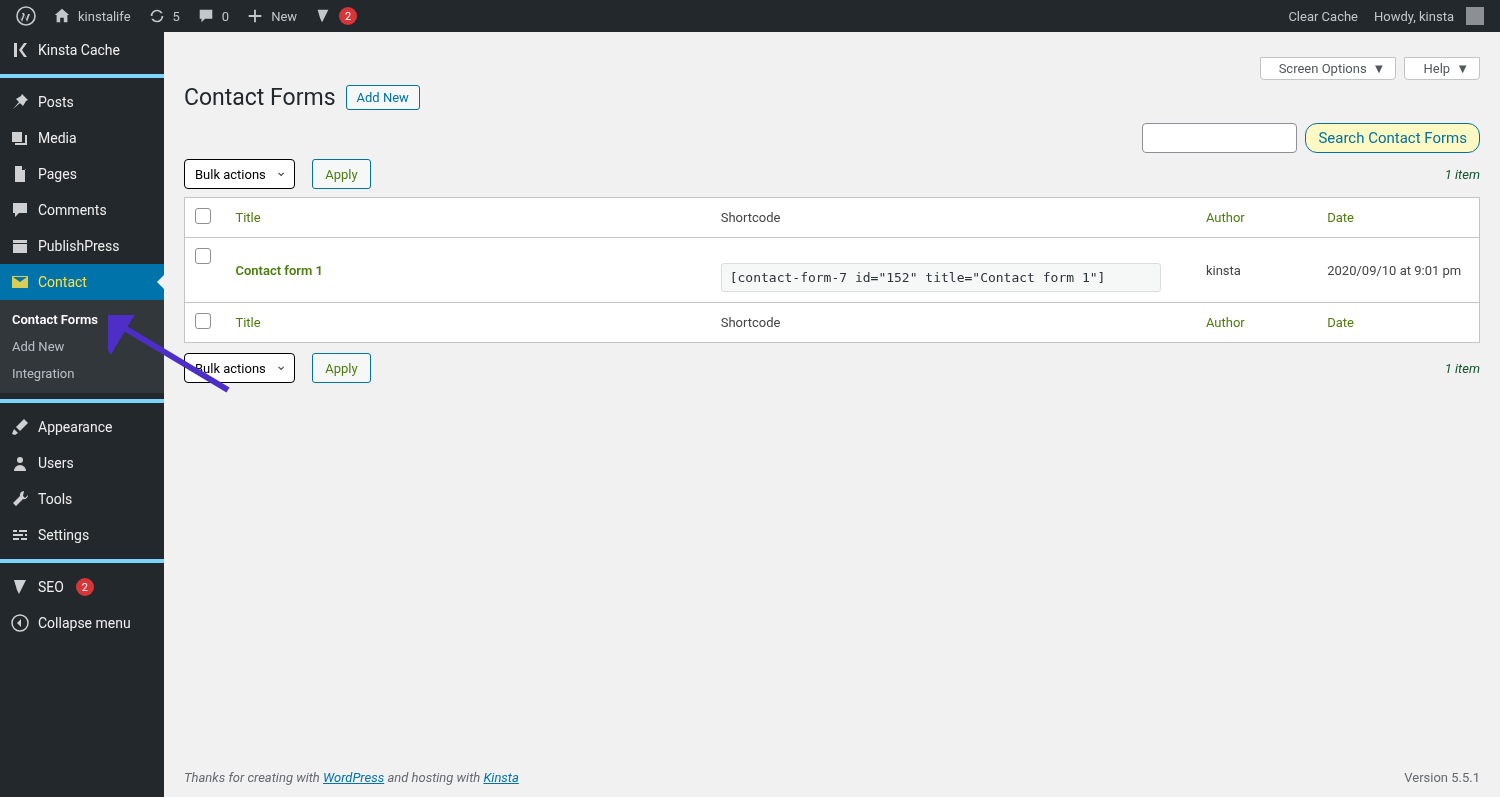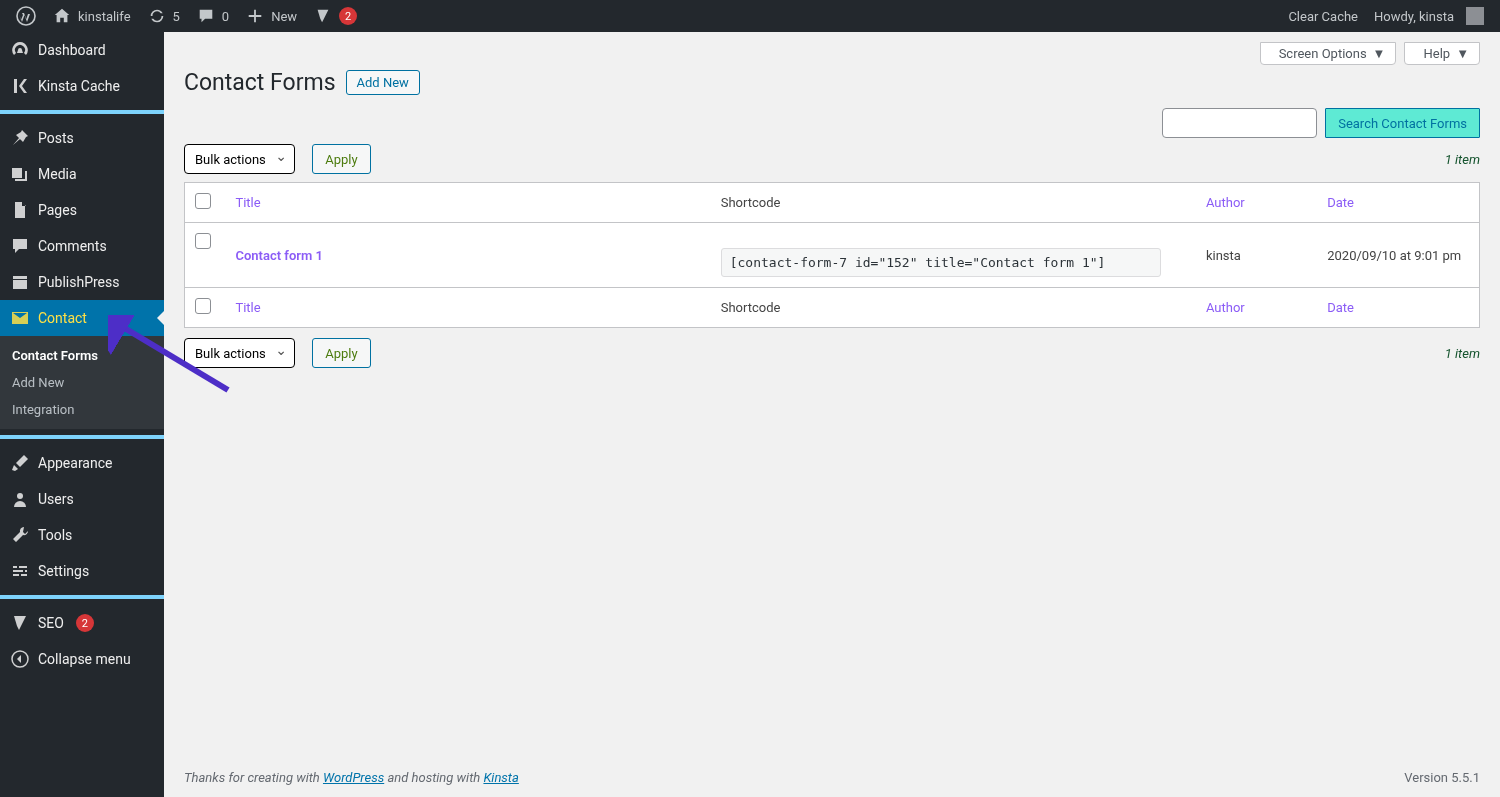--- a/index.html
+++ b/index.html
@@ -13,48 +13,48 @@
 .sidebar { position:absolute; top:32px; left:0; width:164px; height:765px; background:#23282d; color:#eee; }
 .menu-item { display:flex; align-items:center; gap:8px; padding:8px 10px; font-size:14px; color:#eee; cursor:pointer; position:relative; }
 .menu-item.sep { border-top:4px solid #7dd3fc; margin-top:6px; padding-top:14px; }
 .menu-item.current { background:#0073aa; color:#fde047; }
 .menu-item.current::after { content:""; position:absolute; right:-1px; top:50%; transform:translateY(-50%); border:8px solid transparent; border-right-color:#f1f1f1; }
 .menu-icon { width:20px; height:20px; display:flex; align-items:center; justify-content:center; opacity:.85; }
 .submenu { background:#32373c; padding:6px 0; }
 .submenu-item { padding:6px 12px; font-size:13px; color:rgba(240,246,252,.7); cursor:pointer; }
 .submenu-item.current { color:#fff; font-weight:600; }
 .menu-badge { background:#d63638; color:#fff; border-radius:9px; min-width:18px; height:18px; display:inline-flex; align-items:center; justify-content:center; font-size:11px; padding:0 5px; margin-left:4px; }
-.main { position:absolute; top:32px; left:164px; right:0; bottom:0; padding:10px 20px 0; }
+.main { position:absolute; top:32px; left:164px; right:0; bottom:0; padding:25px 20px 0; }
 .top-controls { display:flex; justify-content:flex-end; gap:8px; margin-bottom:4px; }
 .screen-btn { background:#fff; border:1px solid #c3c4c7; padding:3px 10px 3px 12px; font-size:13px; border-radius:0 0 4px 4px; cursor:pointer; display:inline-flex; align-items:center; gap:6px; color:#50575e;}
 .screen-btn::before{content:""}
 .heading-row { display:flex; align-items:center; gap:10px; margin:4px 0 12px; }
 .page-title { font-size:23px; font-weight:400; color:#23282d; }
 .add-new { border:1px solid #0071a1; color:#0071a1; background:#f6f7f7; padding:4px 10px; font-size:13px; border-radius:3px; cursor:pointer; }
 .search-row { display:flex; justify-content:flex-end; align-items:center; gap:8px; margin-bottom:6px; }
 .search-input { height:30px; width:155px; border:1px solid #8c8f94; border-radius:4px; padding:0 8px; background:#fff; }
-.search-btn { height:30px; border:1px solid #0071a1; background:#5eead4; color:#0071a1; padding:0 12px; border-radius:1px; cursor:pointer; font-size:13px; }
+.search-btn { height:30px; border:1px solid #0071a1; background:#fef9c3; color:#0071a1; padding:0 12px; border-radius:12px; cursor:pointer; font-size:15px; }
 .tablenav { display:flex; justify-content:space-between; align-items:center; margin-bottom:8px; }
 .bulk-select { height:30px; border:1px solid #000000; border-radius:4px; padding:0 28px 0 10px; background:#fff; font-size:13px; appearance:none; position:relative; }
 .select-wrap { position:relative; display:inline-block; }
 .select-wrap::after { content:"⌄"; position:absolute; right:8px; top:4px; font-size:14px; color:#555; pointer-events:none; }
 .apply-btn { height:30px; border:1px solid #0071a1; background:#f6f7f7; color:#4d7c0f; padding:0 12px; border-radius:3px; cursor:pointer; margin-left:14px; font-size:13px; }
 .item-count { color:#14532d; font-size:13px;font-style:italic; }
 table.forms { width:100%; border-spacing:0; background:#fff; border:1px solid #c3c4c7; }
 table.forms th, table.forms td { text-align:left; padding:10px; font-weight:400; }
 table.forms thead th, table.forms tfoot th { border-bottom:1px solid #c3c4c7; }
 table.forms tfoot th { border-top:1px solid #c3c4c7; border-bottom:none; }
 table.forms tbody td { vertical-align:top; }
 table.forms tbody tr { border-bottom:1px solid #e5e5e5; }
 .col-check { width:40px; }
 .col-title { width:480px; }
 .col-shortcode { width:480px; }
 .col-author { width:120px; }
 .col-date { width:160px; }
-.link { color:#8b5cf6; cursor:pointer; }
+.link { color:#4d7c0f; cursor:pointer; }
 .link.strong { font-weight:600; }
 .shortcode-input { width:100%; max-width:440px; font-family:ui-monospace,Menlo,Consolas,monospace; font-size:13px; border:1px solid #dcdcde; background:#f6f7f7; padding:6px 8px; border-radius:3px; color:#2c3338; }
 .check { width:16px; height:16px; border:1px solid #8c8f94; border-radius:3px; background:#fff; cursor:pointer; display:inline-block; }
 .footer { display:flex; justify-content:space-between; align-items:center; position:absolute; bottom:0; left:164px; right:0; padding:12px 20px; font-size:13px; color:#646970; font-style:italic; }
 .footer a { color:#0073aa; text-decoration:underline; cursor:pointer; }
 .footer .ver { font-style:normal; }
 .arrow { position:absolute; top:315px; left:108px; pointer-events:none; }
 svg { display:block; }
 </style>
 </head>
@@ -116,28 +116,20 @@
         <span>Clear Cache</span>
       </div>
     <div class="tb-item">
         <span>Howdy, kinsta</span>
         <span class="avatar"></span>
       </div>
   </div>
 </div>
 
 <div class="sidebar">
-  <div class="menu-item">
-      <span class="menu-icon">
-        <svg width="20" height="20" viewBox="0 0 20 20" fill="currentColor">
-          <path d="M10 2a8 8 0 00-6 13l2-2a5 5 0 118 0l2 2A8 8 0 0010 2zm0 6a2 2 0 00-2 2l-1 3h6l-1-3a2 2 0 00-2-2z"></path>
-        </svg>
-      </span>
-      <span>Dashboard</span>
-    </div>
   <div class="menu-item">
       <span class="menu-icon">
         <svg width="20" height="20" viewBox="0 0 20 20" fill="currentColor">
           <path d="M4 3h3v14H4zm5 7l5-7h3l-5 7 5 7h-3z"></path>
         </svg>
       </span>
       <span>Kinsta Cache</span>
     </div>
   <div class="menu-item sep">
       <span class="menu-icon">

